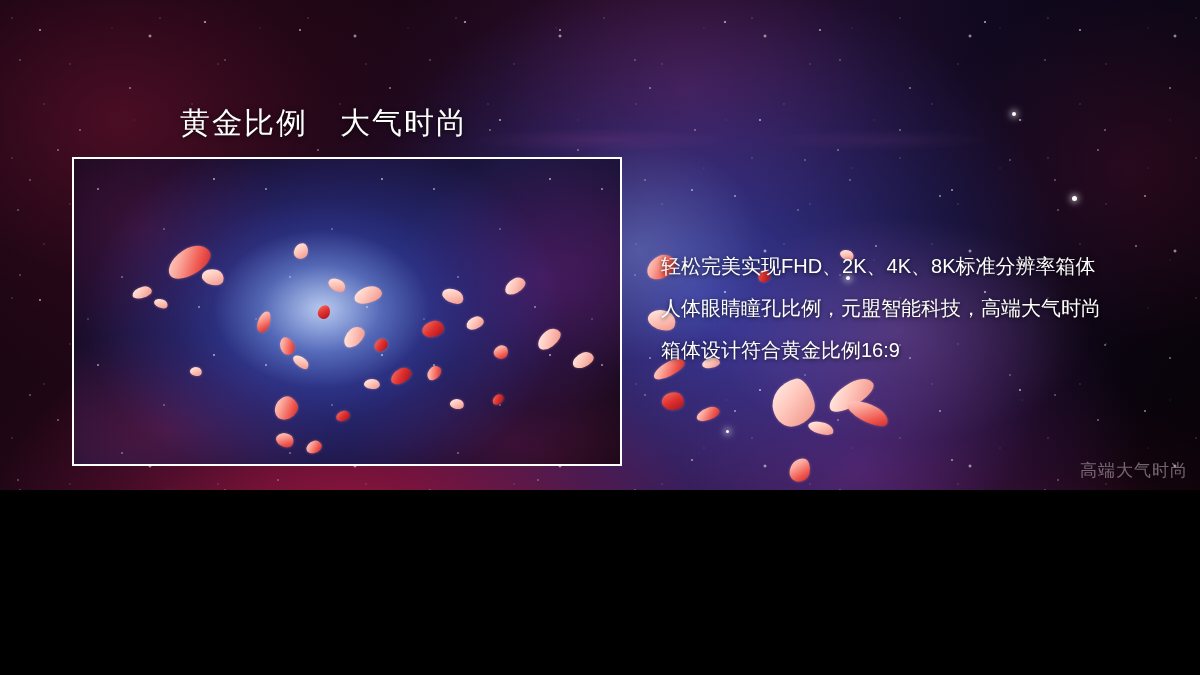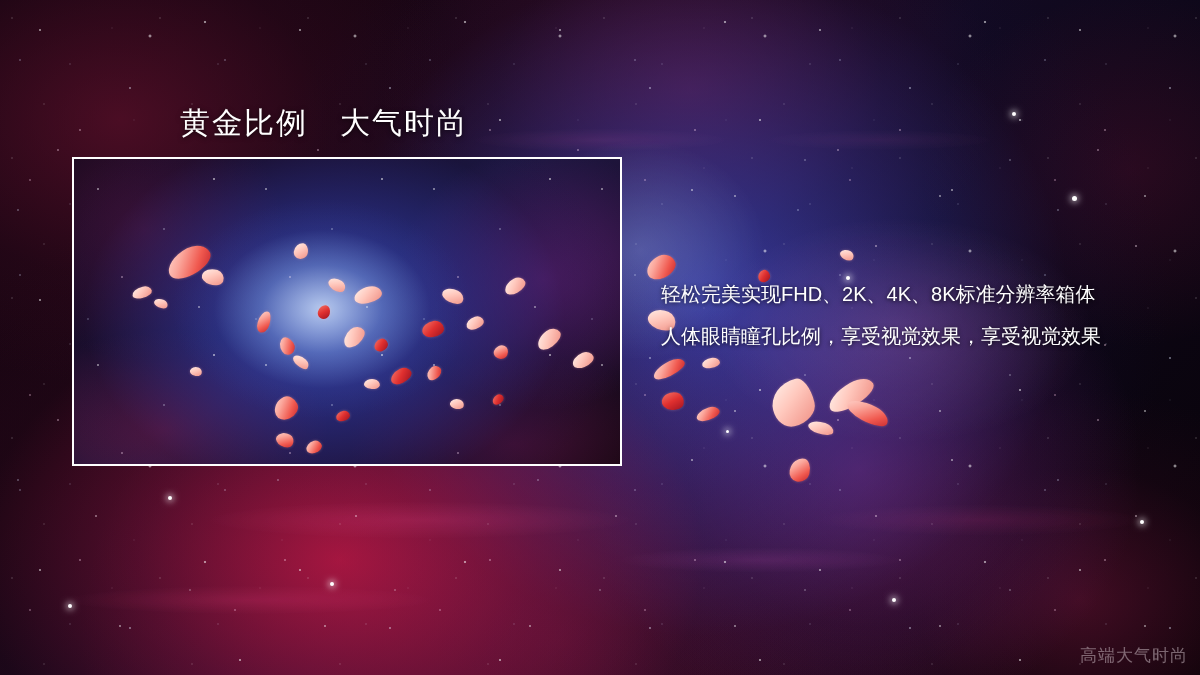--- a/index.html
+++ b/index.html
@@ -3,21 +3,21 @@
 <meta charset="utf-8">
 <style>
   html, body {
     margin: 0;
     padding: 0;
     background: #000;
   }
   #slide {
     position: relative;
     width: 1200px;
-    height: 675px;
+    height: 490px;
     overflow: hidden;
     background: #0a0308;
     font-family: "Liberation Sans", "DejaVu Sans", sans-serif;
     user-select: none;
   }
 
   
   .bg-layer {
     position: absolute;
     inset: 0;
@@ -156,21 +156,21 @@
     top: 103px;
     font-size: 30px;
     letter-spacing: 2px;
     color: #ffffff;
     white-space: pre;
     text-shadow: 0 1px 5px rgba(0,0,0,0.75);
   }
   #body-copy {
     position: absolute;
     left: 661px;
-    top: 273px;
+    top: 245px;
     width: 520px;
   }
   .copy-line {
     font-size: 20px;
     line-height: 42px;
     color: #ffffff;
     white-space: pre;
     text-shadow: 0 1px 4px rgba(0,0,0,0.8);
   }
   #watermark {
@@ -252,18 +252,19 @@
   <div class="petal" style="left:846px;top:404px;width:44px;height:18px;transform:rotate(28deg);"></div>
   <div class="petal pale" style="left:808px;top:422px;width:26px;height:12px;transform:rotate(18deg);"></div>
   <div class="petal" style="left:790px;top:458px;width:20px;height:24px;transform:rotate(12deg);"></div>
   <div class="petal deep" style="left:758px;top:270px;width:12px;height:12px;transform:rotate(-18deg);"></div>
   <div class="petal pale" style="left:840px;top:250px;width:14px;height:10px;transform:rotate(30deg);"></div>
 
   <div id="title">黄金比例　大气时尚</div>
 
   <div id="body-copy">
     <div class="copy-line">轻松完美实现FHD、2K、4K、8K标准分辨率箱体</div>
-    <div class="copy-line">人体眼睛瞳孔比例，享受视觉效果，享受视觉效果</div>
+    <div class="copy-line">人体眼睛瞳孔比例，元盟智能科技，高端大气时尚</div>
+    <div class="copy-line">箱体设计符合黄金比例16:9</div>
   </div>
 
   <div id="watermark">高端大气时尚</div>
 
 </div>
 
 </body></html>

